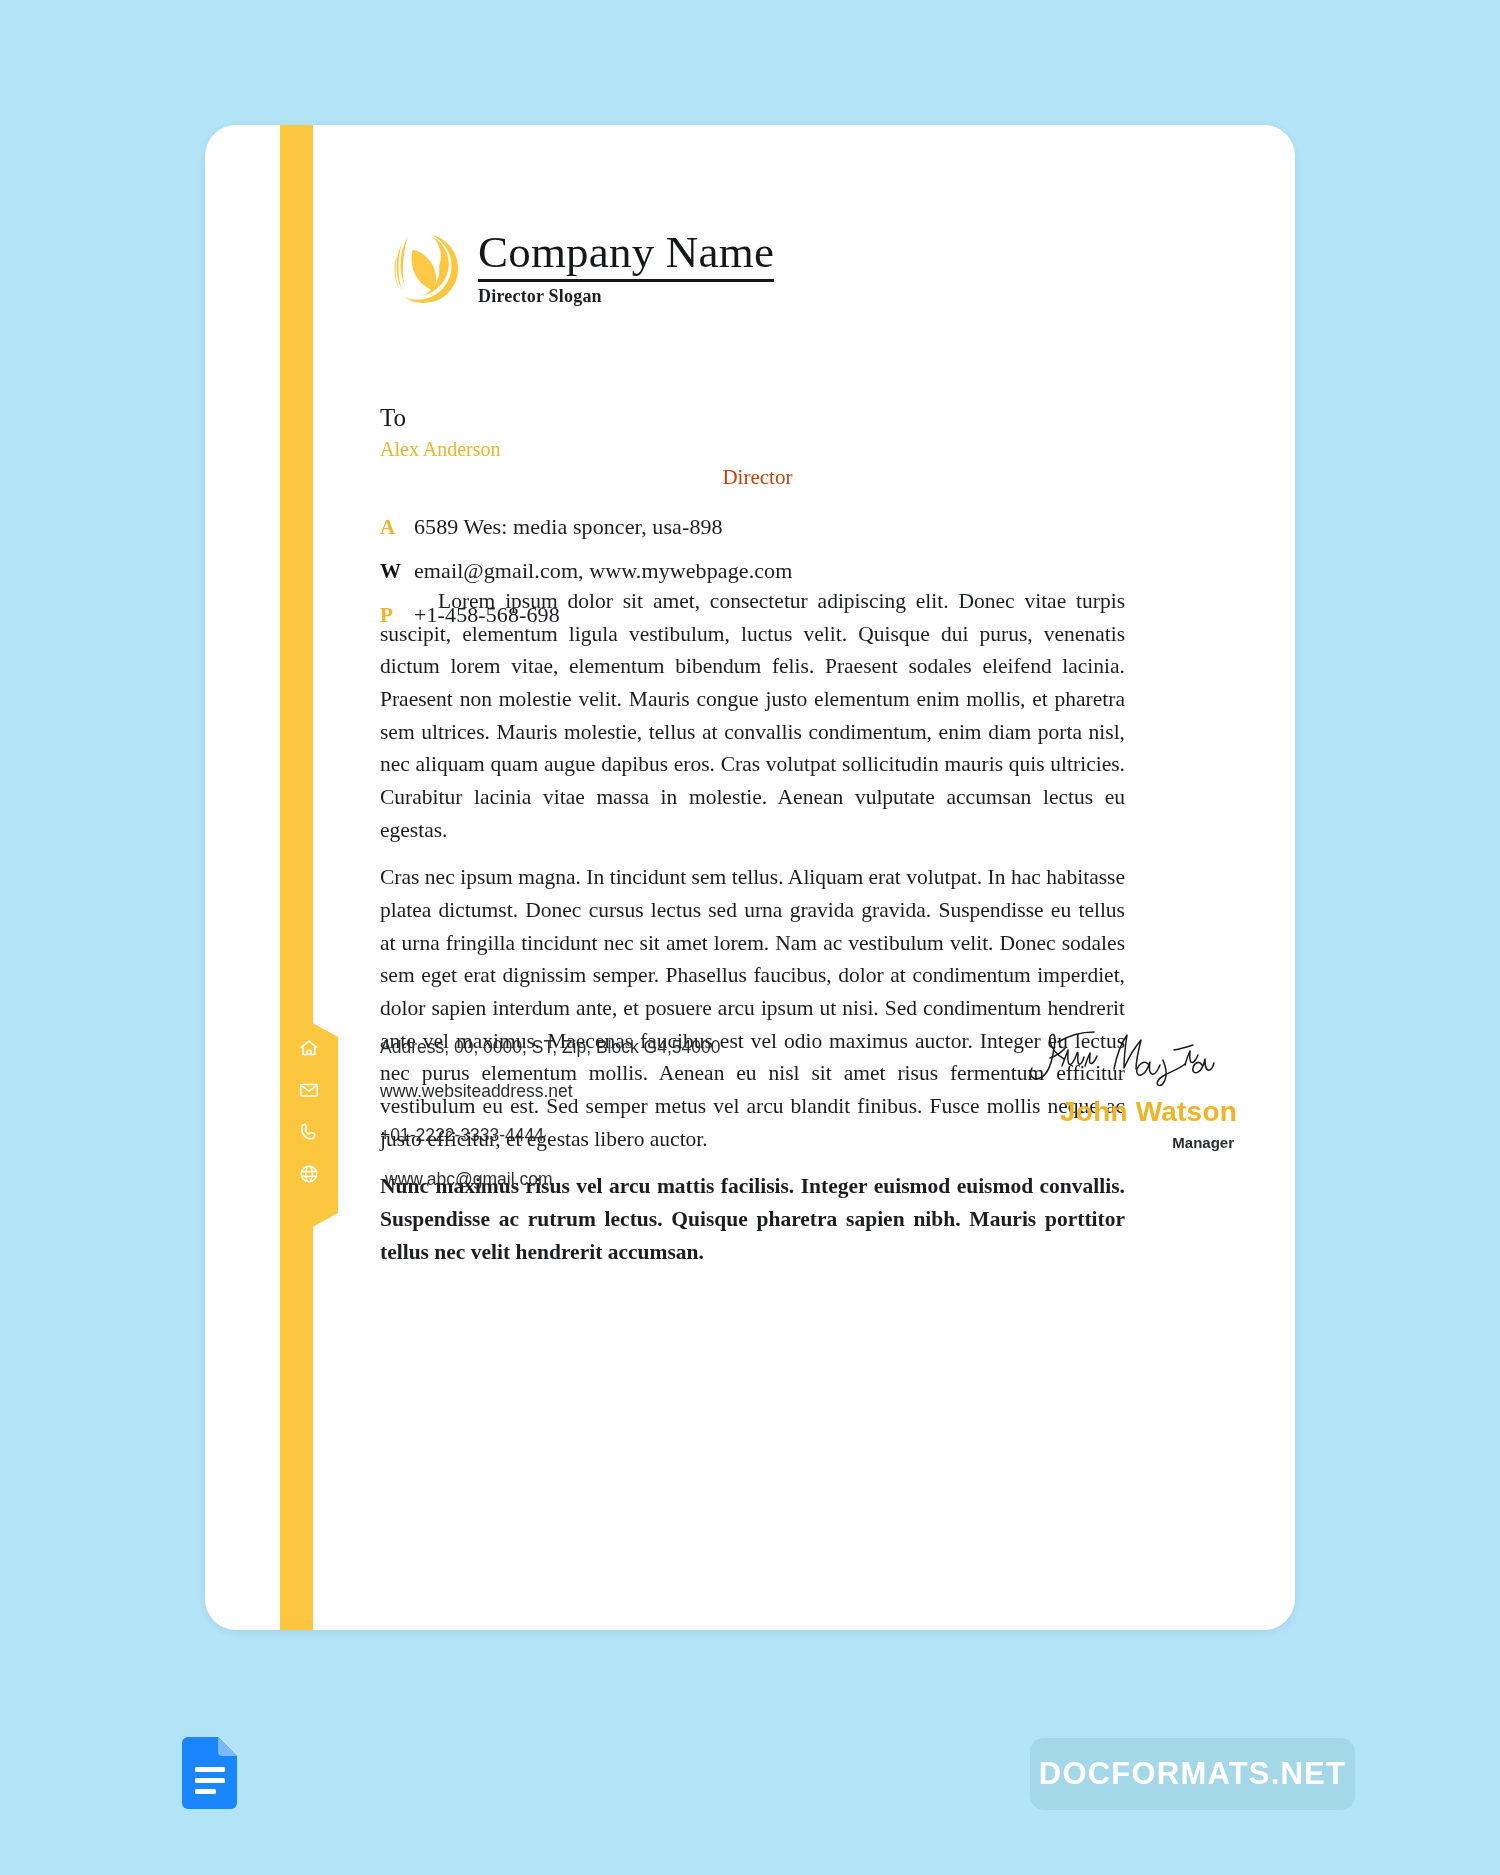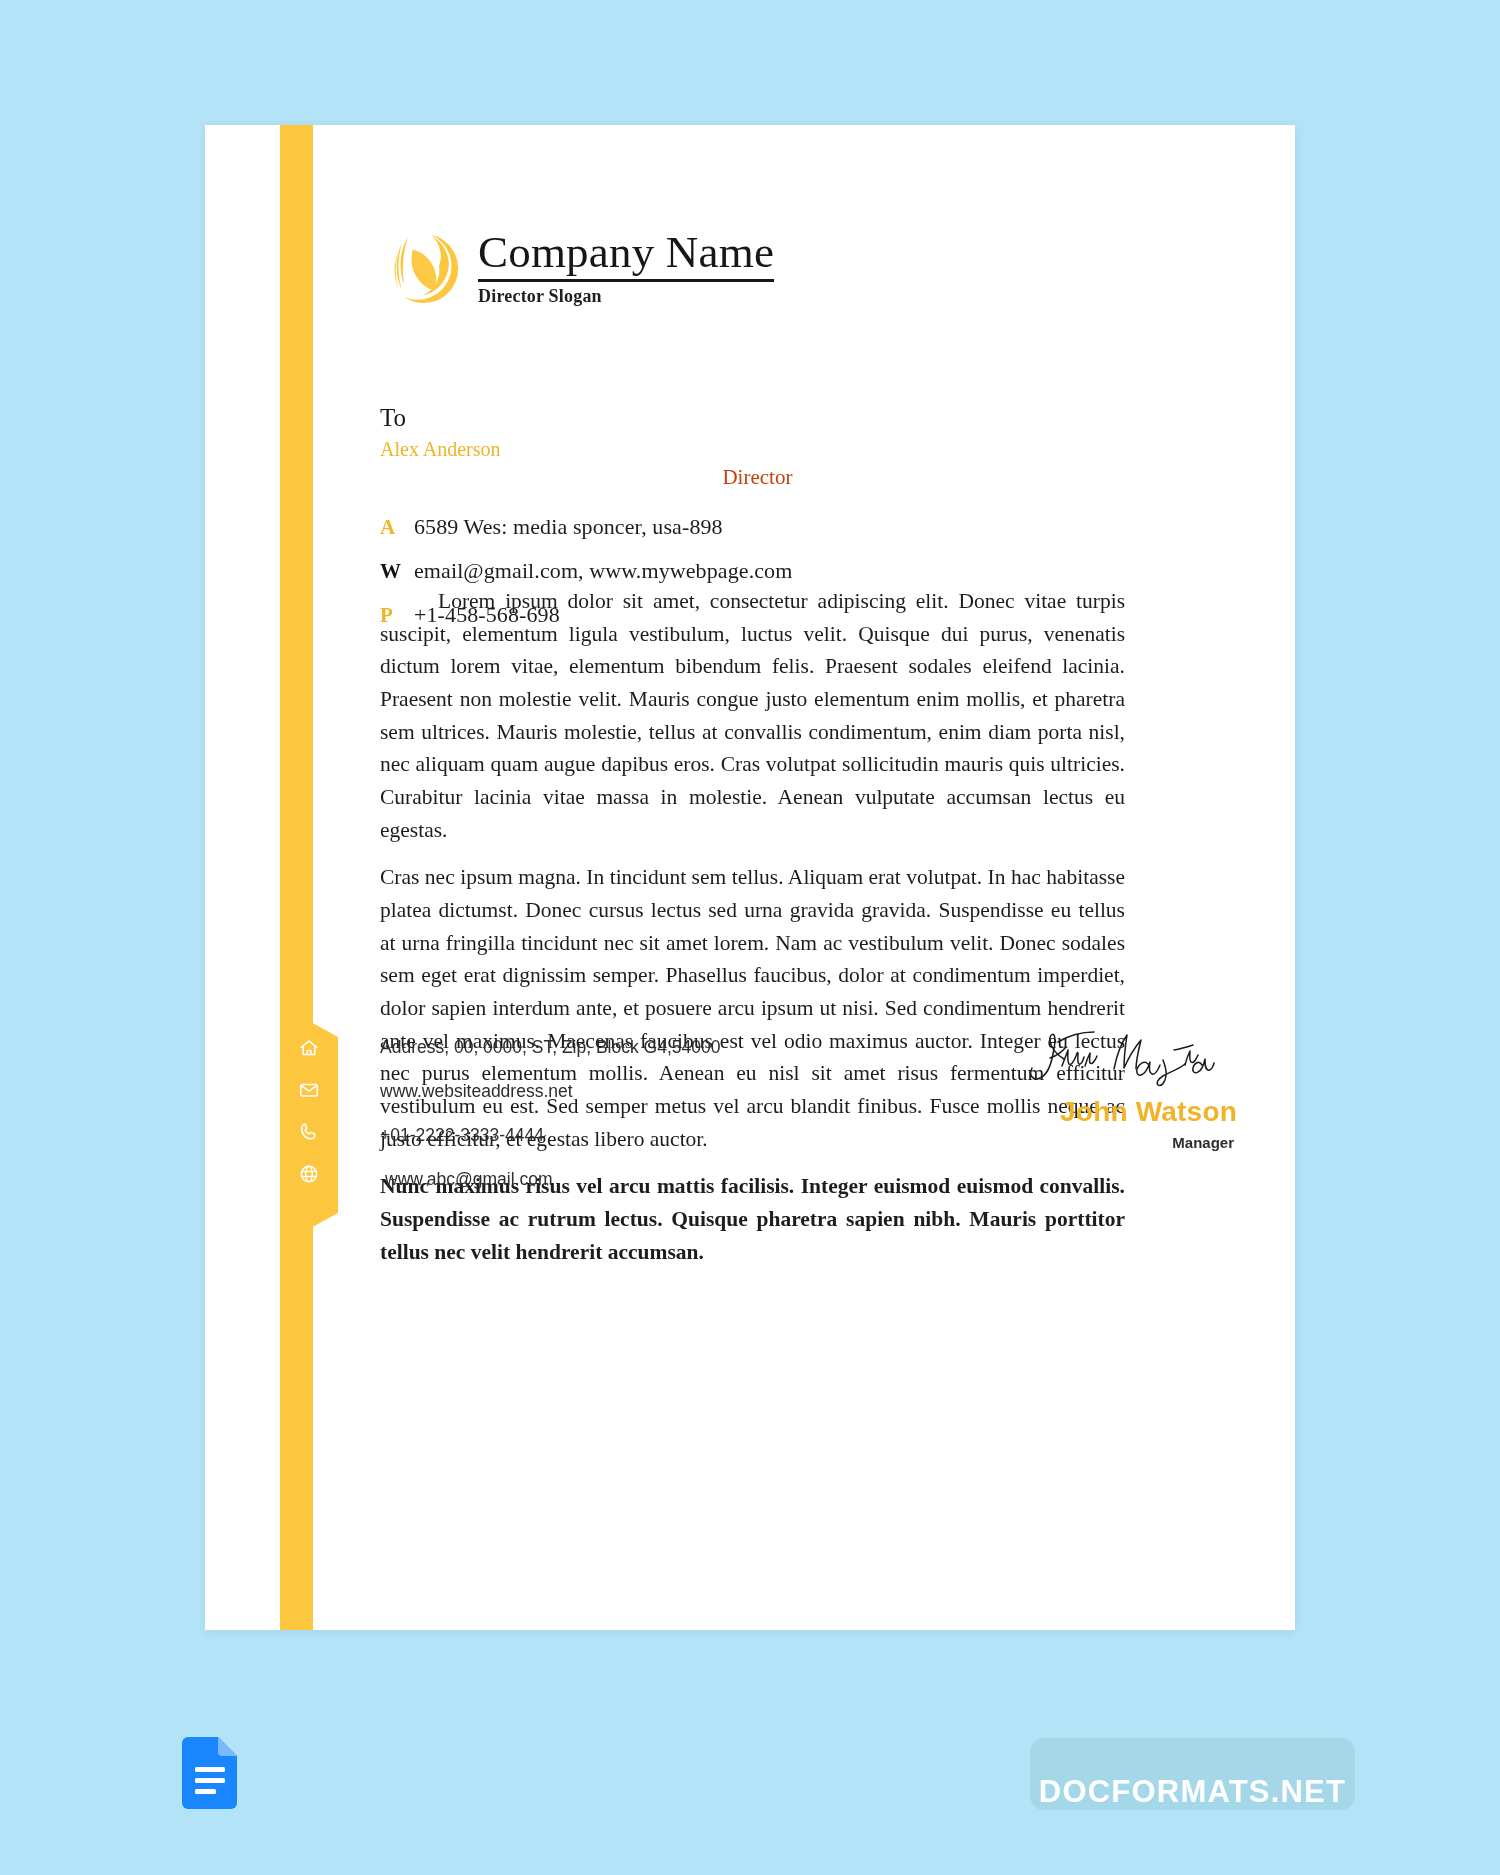--- a/index.html
+++ b/index.html
@@ -15,20 +15,21 @@
 
   
   #page-sheet {
     position: absolute;
     left: 205px;
     top: 125px;
     width: 1090px;
     height: 1505px;
     background: #ffffff;
     box-shadow: 0 2px 10px rgba(0,0,0,0.07);
+    border-radius: 31px;
   }
 
   
   #accent-stripe {
     position: absolute;
     left: 75px;
     top: 0;
     width: 33px;
     height: 100%;
     background: #fcc63f;
@@ -201,21 +202,21 @@
   }
   #site-badge {
     position: absolute;
     right: 145px;
     top: 1738px;
     width: 325px;
     height: 72px;
     border-radius: 14px;
     background: #a4d8e8;
     display: flex;
-    align-items: flex-end;
+    align-items: center;
     justify-content: center;
   }
   #site-badge-label {
     font-family: "Liberation Sans", sans-serif;
     font-size: 31px;
     font-weight: bold;
     color: #ffffff;
     letter-spacing: 1.2px;
   }
 </style>

